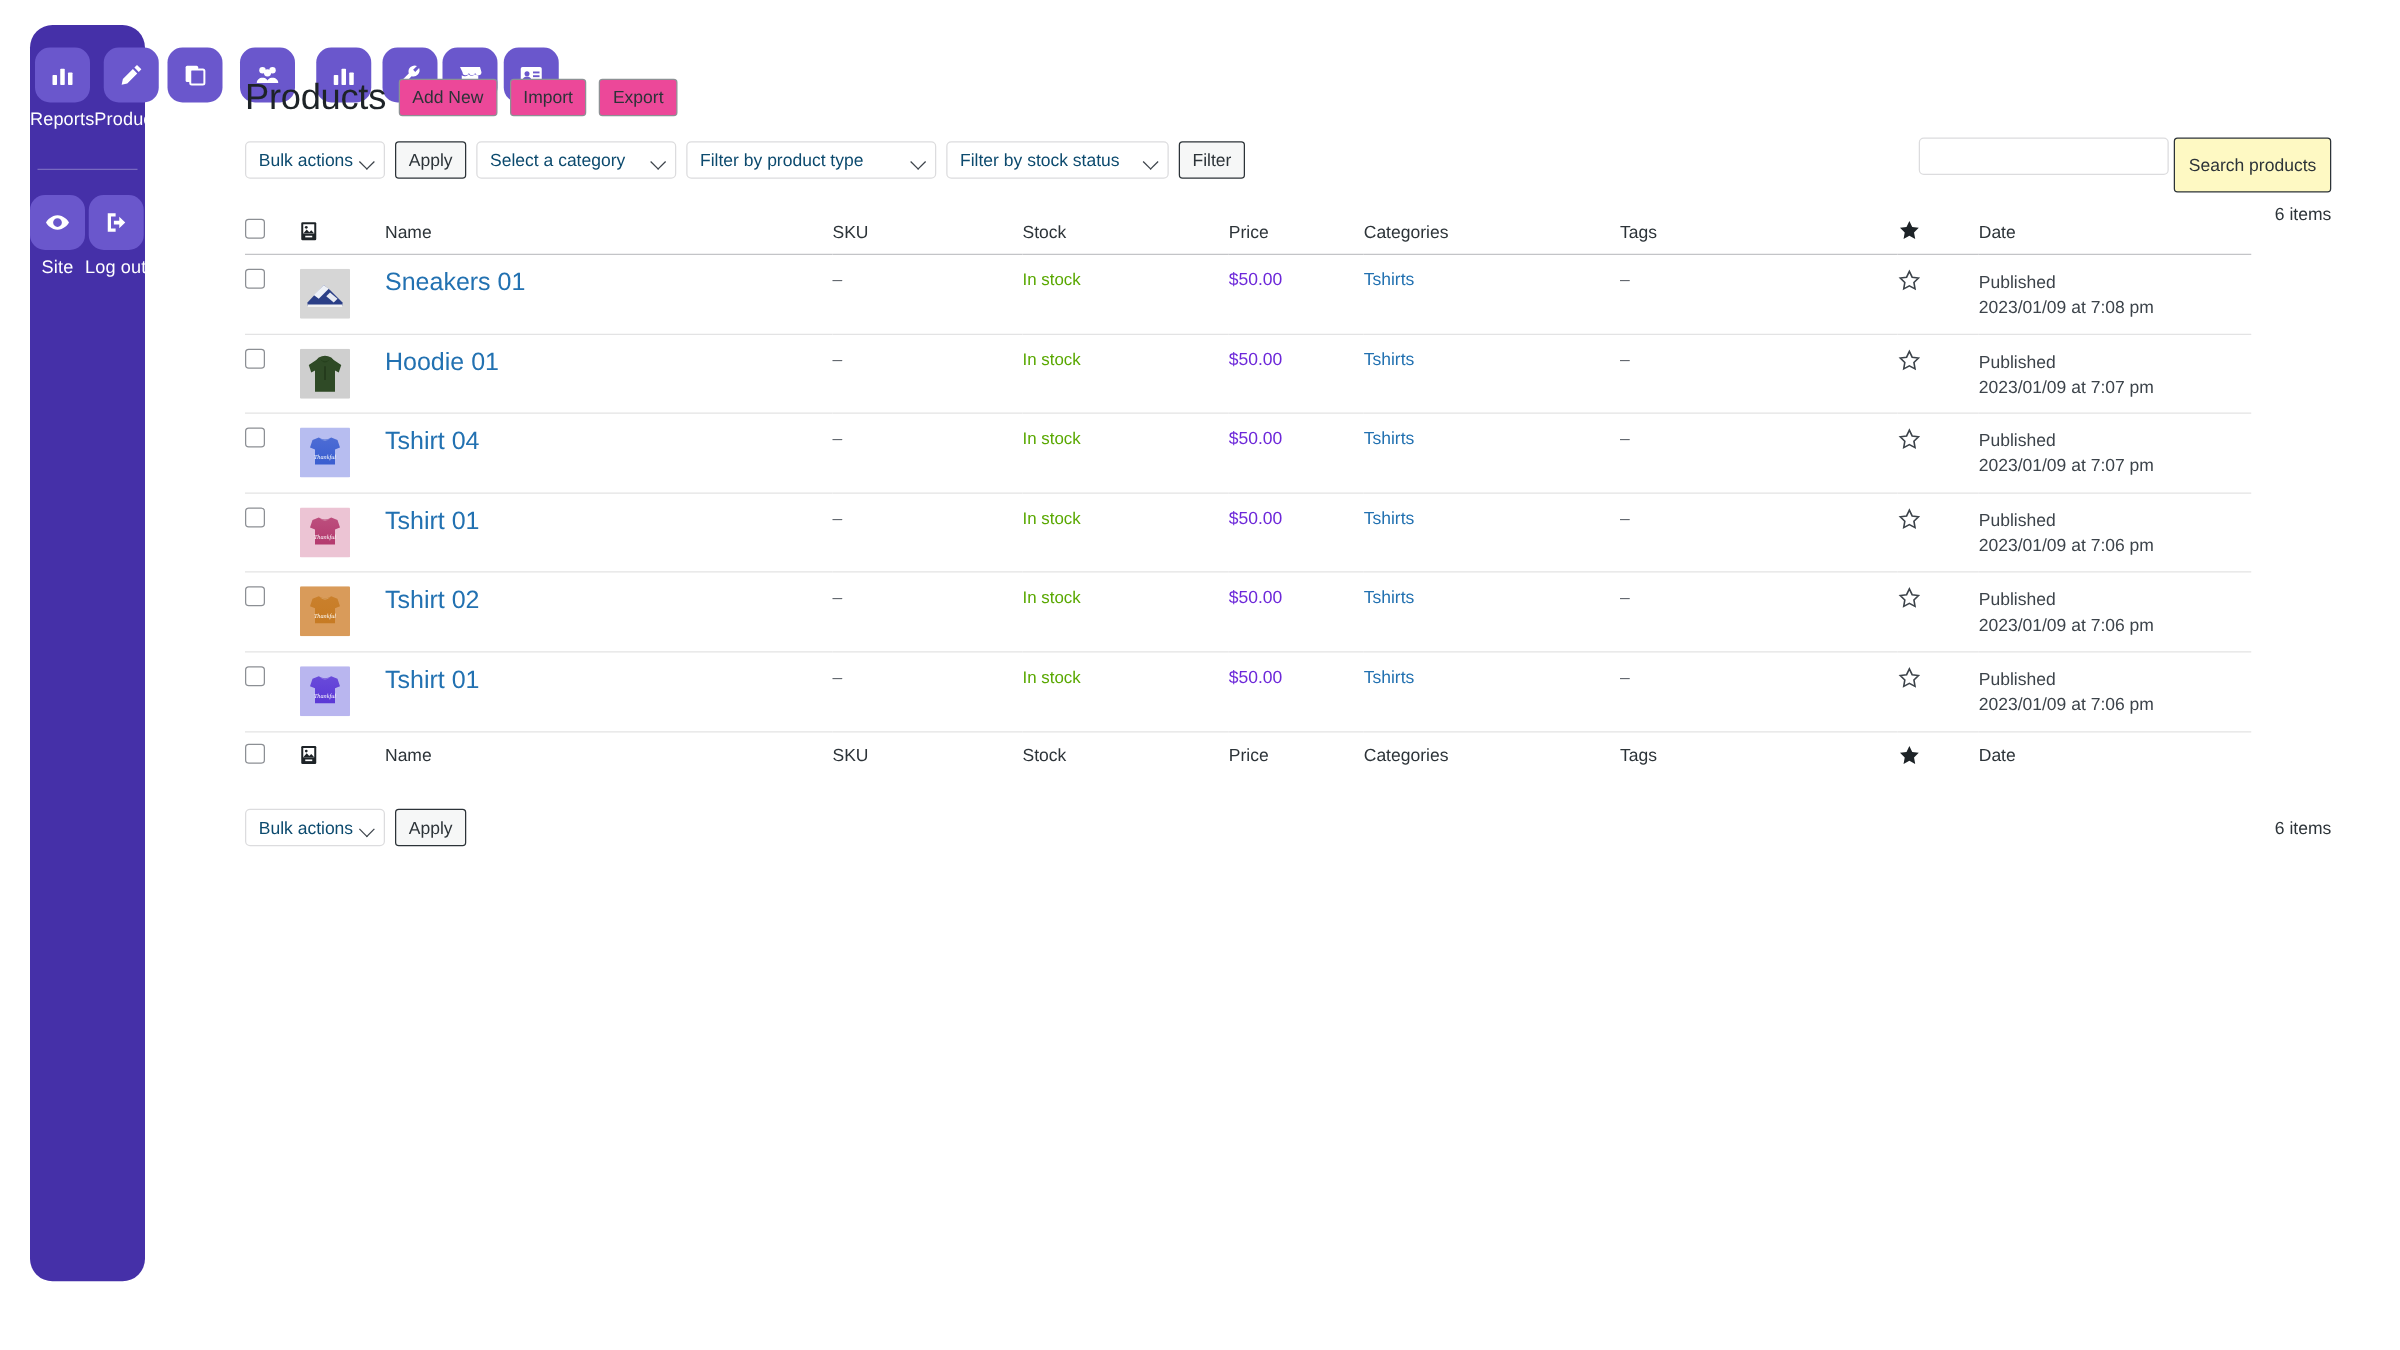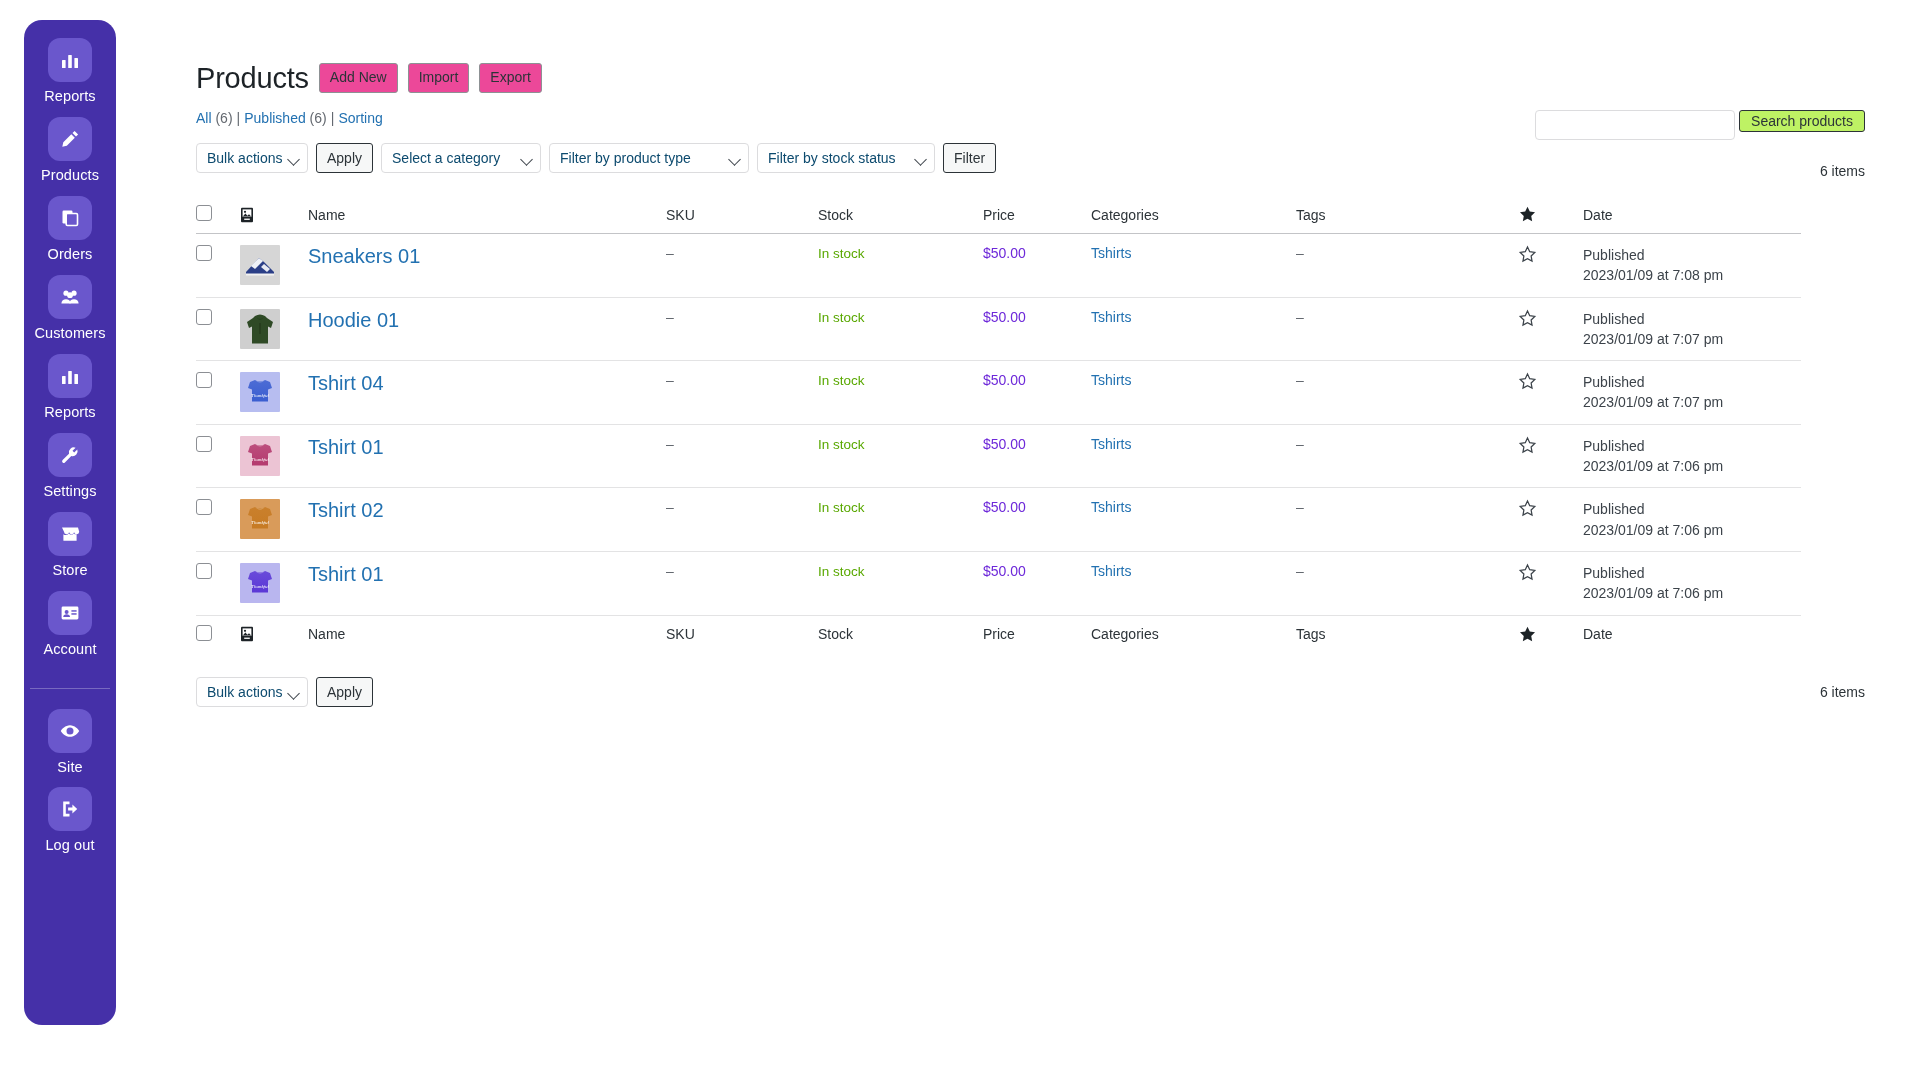--- a/index.html
+++ b/index.html
@@ -18,21 +18,21 @@
     width: 92px;
     height: 1005px;
     background: #4530a8;
     border-radius: 18px;
     display: flex;
     flex-direction: column;
     align-items: center;
     padding-top: 18px;
     color: #ffffff;
   }
-  .nav-group-main { display:flex; flex-direction:column; align-items:center; width:100%; }
+  .nav-group-main { display:flex; flex-direction:row; align-items:center; width:100%; }
   .nav-item {
     width: 100%;
     display: flex;
     flex-direction: column;
     align-items: center;
     margin-bottom: 12px;
     cursor: pointer;
     text-decoration: none;
     color: #fff;
   }
@@ -116,26 +116,26 @@
     border-radius: 4px;
     padding: 0 8px;
     font-size: 14px;
     font-family: "Liberation Sans", sans-serif;
     color: #2c3338;
     background: #fff;
     outline: none;
   }
   #search-submit {
     margin-left: 4px;
-    height: 22px;
+    height: 44px;
     font-size: 14px;
     padding: 0 11px;
     border: 1px solid #2c3338;
     border-radius: 3px;
-    background: #bef264;
+    background: #fef9c3;
     color: #2c3338;
     font-family: "Liberation Sans", sans-serif;
     cursor: pointer;
   }
   .items-count {
     position: absolute;
     right: 55px;
     top: 163px;
     font-size: 14px;
     color: #2c3338;
@@ -391,23 +391,20 @@
 
 <div id="main">
 
   <div class="title-row">
     <h1 id="page-title">Products</h1>
     <button class="tiny-btn">Add New</button>
     <button class="tiny-btn">Import</button>
     <button class="tiny-btn">Export</button>
   </div>
 
-  <div class="subsubsub">
-    <span class="link"><span>All</span> <span class="cnt">(6)</span></span><span class="sep">|</span><span class="link"><span>Published</span> <span class="cnt">(6)</span></span><span class="sep">|</span><span class="link">Sorting</span>
-  </div>
 
   <div class="search-box">
     <input id="search-input" type="text" placeholder="" style="">
     <button id="search-submit">Search products</button>
   </div>
   <div class="items-count">6 items</div>
 
   <div class="tablenav">
     <div class="sel sel-bulk">
       <span>Bulk actions</span>

